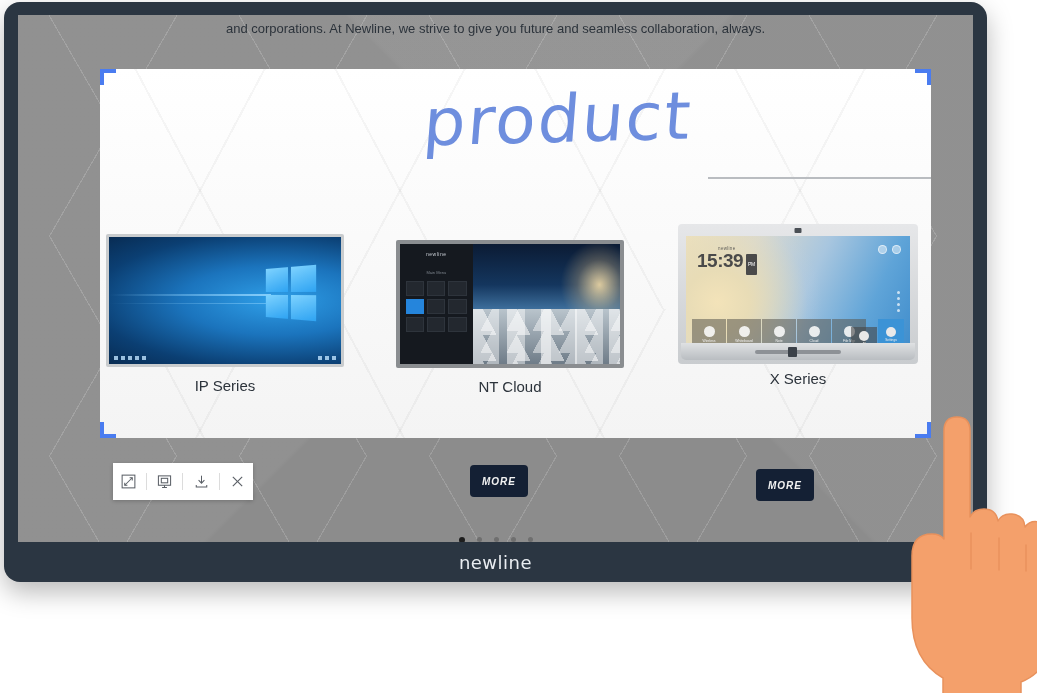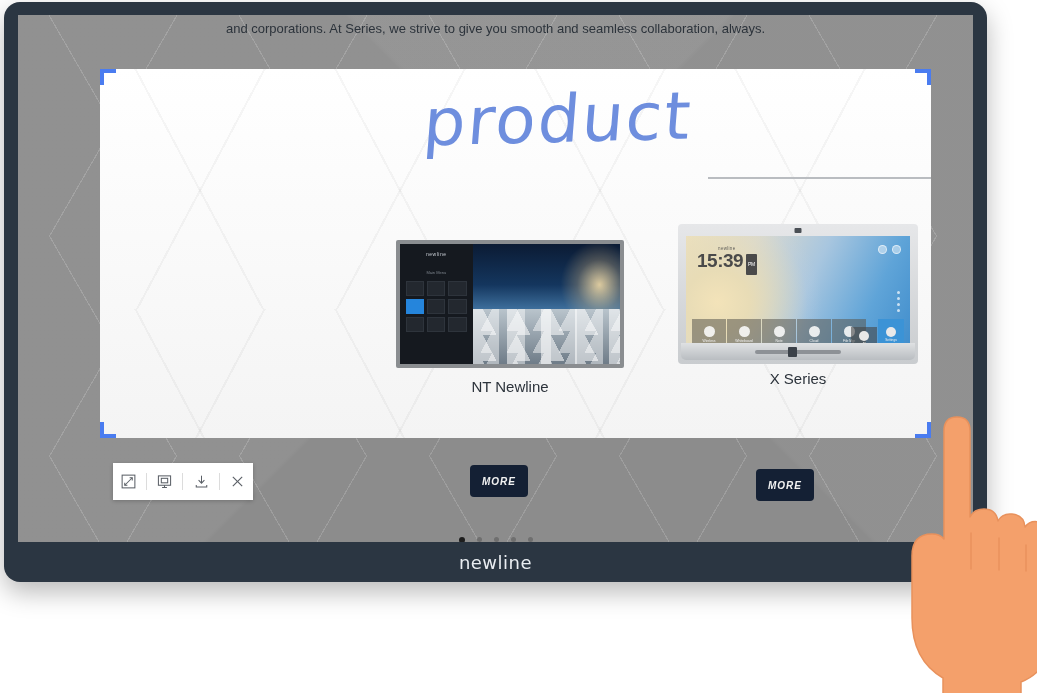--- a/index.html
+++ b/index.html
@@ -203,21 +203,21 @@
 <div id="stage">
 
   <div class="device">
 
     <div class="device-screen">
 
       <div class="page">
         <div class="page-tri"></div>
 
         <div class="page-copy">
-          <div class="line1">and corporations. At Series, we strive to give you smooth and seamless collaboration, always.</div>
+          <div class="line1">and corporations. At Newline, we strive to give you future and seamless collaboration, always.</div>
           <div class="line2">Our vision, your future. Get the most out of now.</div>
         </div>
 
         <div class="more-btn" style="left:167px; top:453px;">MORE</div>
         <div class="more-btn" style="left:452px; top:450px;">MORE</div>
         <div class="more-btn" style="left:738px; top:454px;">MORE</div>
 
         <div class="dots">
           <i class="active"></i>
           <i></i>
@@ -228,20 +228,47 @@
       </div>
 
       <div class="capture">
         <div class="capture-bg"></div>
 
         <div class="handwriting">product</div>
         <div class="ink-underline"></div>
 
         <div class="cards">
 
+          <div class="card" style="left:6px; top:10px; width:238px;">
+            <div class="mon-ip">
+              <div class="scr">
+                <div class="win-ray"></div>
+                <div class="win-ray b"></div>
+                <div class="win-logo">
+                  <i></i>
+                    <i></i>
+                    <i></i>
+                    <i></i>
+                </div>
+                <div class="taskbar-l">
+                  <i></i>
+                    <i></i>
+                    <i></i>
+                    <i></i>
+                    <i></i>
+                </div>
+                <div class="taskbar-r">
+                  <i></i>
+                    <i></i>
+                    <i></i>
+                </div>
+              </div>
+            </div>
+            <div class="card-caption">IP Series</div>
+          </div>
 
           <div class="card" style="left:296px; top:16px; width:228px;">
             <div class="mon-nt">
               <div class="scr">
                 <div class="nt-side">
                   <div class="nt-brand">newline</div>
                   <div class="nt-meta">Main Menu</div>
                   <div class="nt-grid">
                     <i></i>
                       <i></i>
@@ -252,21 +279,21 @@
                     <i></i>
                       <i></i>
                       <i></i>
                   </div>
                 </div>
                 <div class="nt-photo">
                   <div class="nt-mtn"></div>
                 </div>
               </div>
             </div>
-            <div class="card-caption">NT Newline</div>
+            <div class="card-caption">NT Cloud</div>
           </div>
 
           <div class="card" style="left:578px; top:0px; width:240px;">
             <div class="mon-x">
               <div class="x-cam"></div>
               <div class="x-frame">
                 <div class="x-scr">
                   <div class="x-time">
                     <div class="x-date">newline</div>
                     <div class="x-clock">

